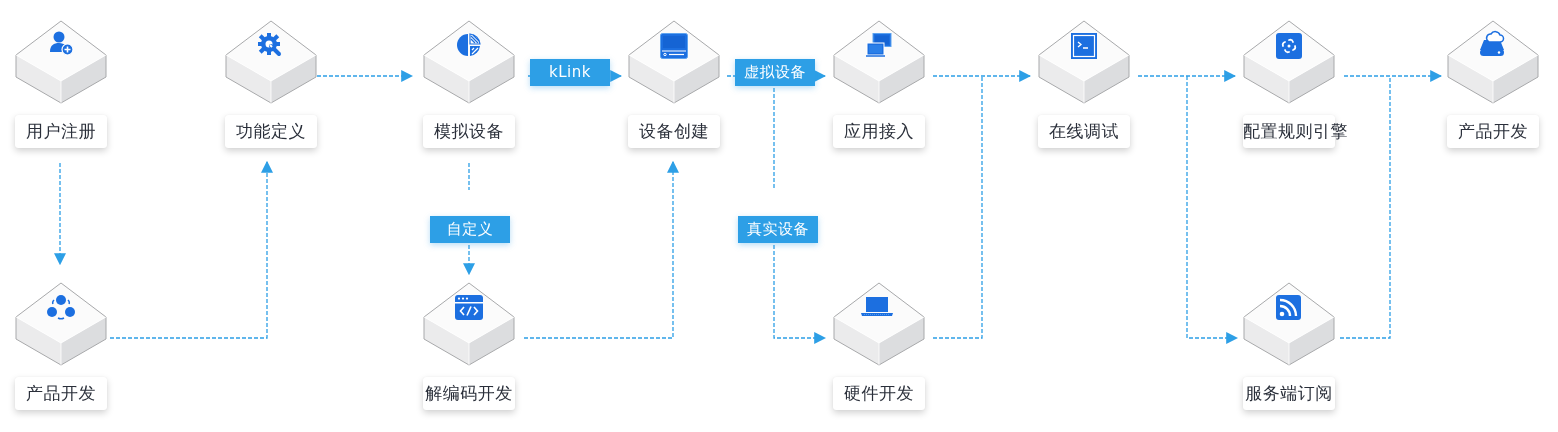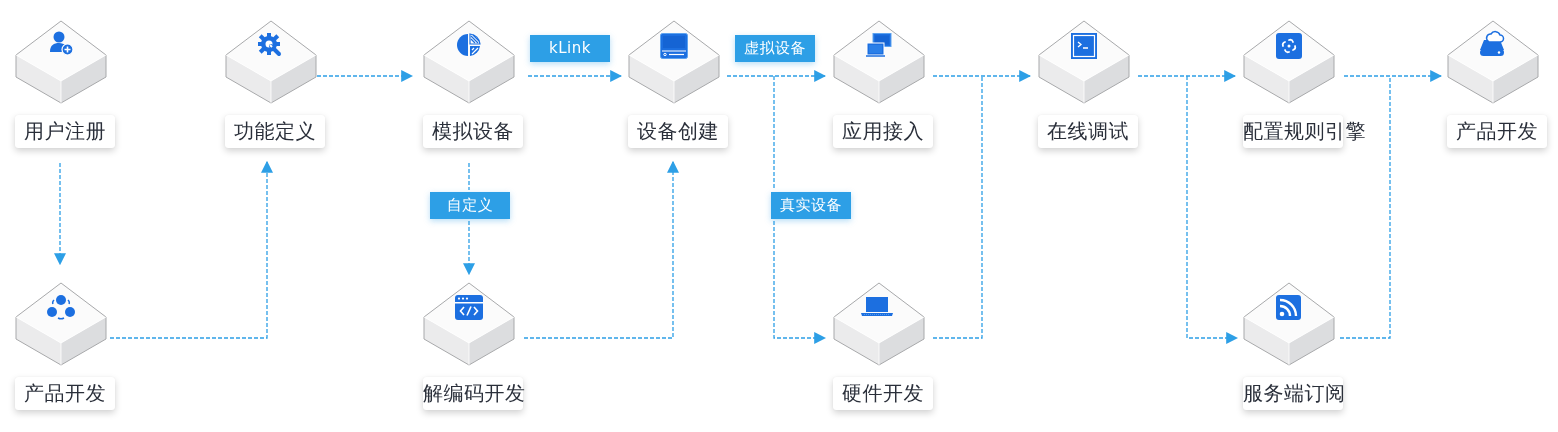--- a/index.html
+++ b/index.html
@@ -2,30 +2,30 @@
 <html><head>
 <meta charset="utf-8">
 <style>
   html, body { margin: 0; padding: 0; background: #ffffff; }
   body { width: 1558px; height: 432px; position: relative; overflow: hidden;
          font-family: "DejaVu Sans", "Liberation Sans", sans-serif; }
   #canvas { position: absolute; left: 0; top: 0; width: 1558px; height: 432px; }
   .node { position: absolute; width: 92px; }
   .cube { position: absolute; left: 0; top: 0; width: 92px; height: 84px; }
   .node-label {
-    position: absolute; left: 0; width: 100px; height: 33px; top: 95px;
+    position: absolute; left: 0; width: 92px; height: 33px; top: 95px;
     background: #fff; border-radius: 3px;
     box-shadow: 0 3px 7px rgba(0,0,0,0.18), 0 0 1px rgba(0,0,0,0.08);
-    font-size: 20px; color: #2a2f3a; line-height: 33px; text-align: center;
+    font-size: 17px; color: #2a2f3a; line-height: 33px; text-align: center;
     white-space: nowrap; letter-spacing: 0.5px;
   }
   .tag {
     position: absolute; width: 80px; height: 27px; background: #2d9fe6;
     color: #fff; font-size: 15px; line-height: 27px; text-align: center;
-    box-shadow: 0 2px 6px rgba(45,159,230,0.35); letter-spacing: 0.5px;
+    box-shadow: 0 2px 6px rgba(45,159,230,0.35); letter-spacing: 0.5px; margin-top: 24px;
   }
 </style>
 </head>
 <body>
 
 <div id="canvas">
 
   <svg id="edges" width="1558" height="432" style="position:absolute;left:0;top:0">
     <defs>
       <marker id="arr" viewBox="0 0 10 10" refX="9" refY="5" markerWidth="12" markerHeight="12" markerUnits="userSpaceOnUse" orient="auto">
@@ -48,21 +48,21 @@
       <path d="M1138,76 L1235,76" marker-end="url(#arr)"></path>
       <path d="M1187,76 L1187,338 L1237,338" marker-end="url(#arr)"></path>
       <path d="M1344,76 L1441,76" marker-end="url(#arr)"></path>
       <path d="M1340,338 L1390,338 L1390,76"></path>
     </g>
   </svg>
 
   <div class="tag" style="left:530px;top:35px">kLink</div>
   <div class="tag" style="left:430px;top:192px">自定义</div>
   <div class="tag" style="left:735px;top:35px">虚拟设备</div>
-  <div class="tag" style="left:771px;top:192px">真实设备</div>
+  <div class="tag" style="left:738px;top:192px">真实设备</div>
 
   <div class="node" style="left:15px;top:20px">
     <svg class="cube" viewBox="0 0 92 84">
         <path d="M1,35 L46,61 L46,83 L1,57 Z" fill="#ebebec"></path>
         <path d="M91,35 L46,61 L46,83 L91,57 Z" fill="#dcdddf"></path>
         <path d="M46,1 L91,35 L46,61 L1,35 Z" fill="#fbfbfb"></path>
         <path d="M46,1 L91,35 L91,57 L46,83 L1,57 L1,35 Z" fill="none" stroke="#a8a9ab" stroke-width="1"></path>
         <path d="M1,35 L46,61 L91,35 M46,61 L46,83" fill="none" stroke="#ffffff" stroke-width="0.8"></path>
       </svg>
     <svg class="icon" style="position:absolute;left:33px;top:10px" width="26" height="26" viewBox="0 0 26 26">

